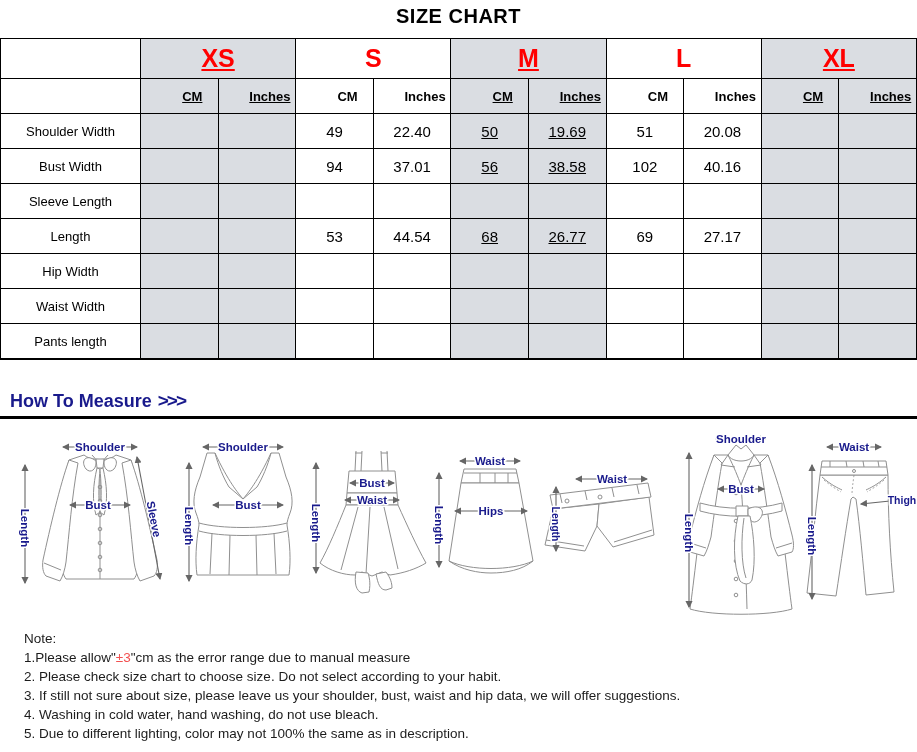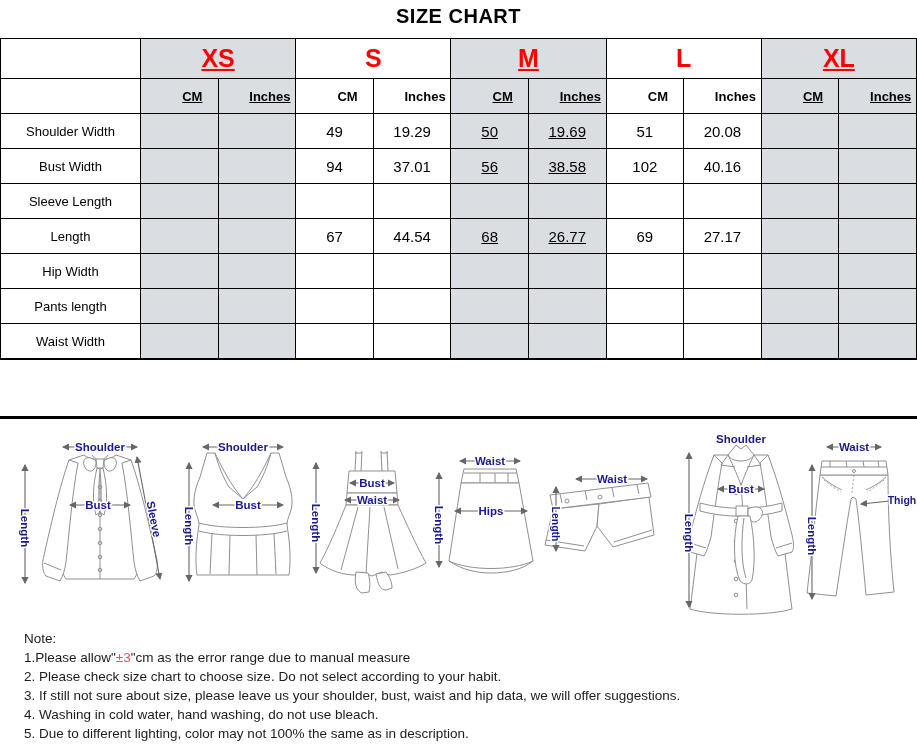--- a/index.html
+++ b/index.html
@@ -82,21 +82,21 @@
           <td class="unit">CM</td>
           <td class="unit">Inches</td>
           <td class="unit shade">CM</td>
           <td class="unit shade">Inches</td>
         </tr>
         <tr>
           <td class="rowlabel">Shoulder Width</td>
           <td class="val rowlabel shade"></td>
           <td class="val rowlabel shade"></td>
           <td class="val rowlabel">49</td>
-          <td class="val rowlabel">19.29</td>
+          <td class="val rowlabel">22.40</td>
           <td class="val rowlabel shade">50</td>
           <td class="val rowlabel shade">19.69</td>
           <td class="val rowlabel">51</td>
           <td class="val rowlabel">20.08</td>
           <td class="val rowlabel shade"></td>
           <td class="val rowlabel shade"></td>
         </tr>
         <tr>
           <td class="rowlabel">Bust Width</td>
           <td class="val rowlabel shade"></td>
@@ -120,21 +120,21 @@
           <td class="val rowlabel shade"></td>
           <td class="val rowlabel"></td>
           <td class="val rowlabel"></td>
           <td class="val rowlabel shade"></td>
           <td class="val rowlabel shade"></td>
         </tr>
         <tr>
           <td class="rowlabel">Length</td>
           <td class="val rowlabel shade"></td>
           <td class="val rowlabel shade"></td>
-          <td class="val rowlabel">67</td>
+          <td class="val rowlabel">53</td>
           <td class="val rowlabel">44.54</td>
           <td class="val rowlabel shade">68</td>
           <td class="val rowlabel shade">26.77</td>
           <td class="val rowlabel">69</td>
           <td class="val rowlabel">27.17</td>
           <td class="val rowlabel shade"></td>
           <td class="val rowlabel shade"></td>
         </tr>
         <tr>
           <td class="rowlabel">Hip Width</td>
@@ -143,48 +143,51 @@
           <td class="val rowlabel"></td>
           <td class="val rowlabel"></td>
           <td class="val rowlabel shade"></td>
           <td class="val rowlabel shade"></td>
           <td class="val rowlabel"></td>
           <td class="val rowlabel"></td>
           <td class="val rowlabel shade"></td>
           <td class="val rowlabel shade"></td>
         </tr>
         <tr>
+          <td class="rowlabel">Waist Width</td>
+          <td class="val rowlabel shade"></td>
+          <td class="val rowlabel shade"></td>
+          <td class="val rowlabel"></td>
+          <td class="val rowlabel"></td>
+          <td class="val rowlabel shade"></td>
+          <td class="val rowlabel shade"></td>
+          <td class="val rowlabel"></td>
+          <td class="val rowlabel"></td>
+          <td class="val rowlabel shade"></td>
+          <td class="val rowlabel shade"></td>
+        </tr>
+        <tr>
           <td class="rowlabel">Pants length</td>
-          <td class="val rowlabel shade"></td>
-          <td class="val rowlabel shade"></td>
-          <td class="val rowlabel"></td>
-          <td class="val rowlabel"></td>
-          <td class="val rowlabel shade"></td>
-          <td class="val rowlabel shade"></td>
-          <td class="val rowlabel"></td>
-          <td class="val rowlabel"></td>
-          <td class="val rowlabel shade"></td>
-          <td class="val rowlabel shade"></td>
-        </tr>
-        <tr>
-          <td class="rowlabel">Waist Width</td>
           <td class="val rowlabel shade"></td>
           <td class="val rowlabel shade"></td>
           <td class="val rowlabel"></td>
           <td class="val rowlabel"></td>
           <td class="val rowlabel shade"></td>
           <td class="val rowlabel shade"></td>
           <td class="val rowlabel"></td>
           <td class="val rowlabel"></td>
           <td class="val rowlabel shade"></td>
           <td class="val rowlabel shade"></td>
         </tr>
       </tbody>
     </table>
 
+  <div class="measure-heading">
+    <span>How To Measure</span><span class="arrows">&gt;&gt;&gt;</span>
+  </div>
   <div class="rule"></div>
 
   <svg id="diagrams" width="917" height="206" viewBox="0 0 917 206">
     <defs>
       <marker id="ar" viewBox="0 0 10 10" refX="8.5" refY="5" markerWidth="6.5" markerHeight="6.5" orient="auto-start-reverse">
         <path d="M0,0 L10,5 L0,10 Z" fill="#666"></path>
       </marker>
     </defs>
 
     <g>

